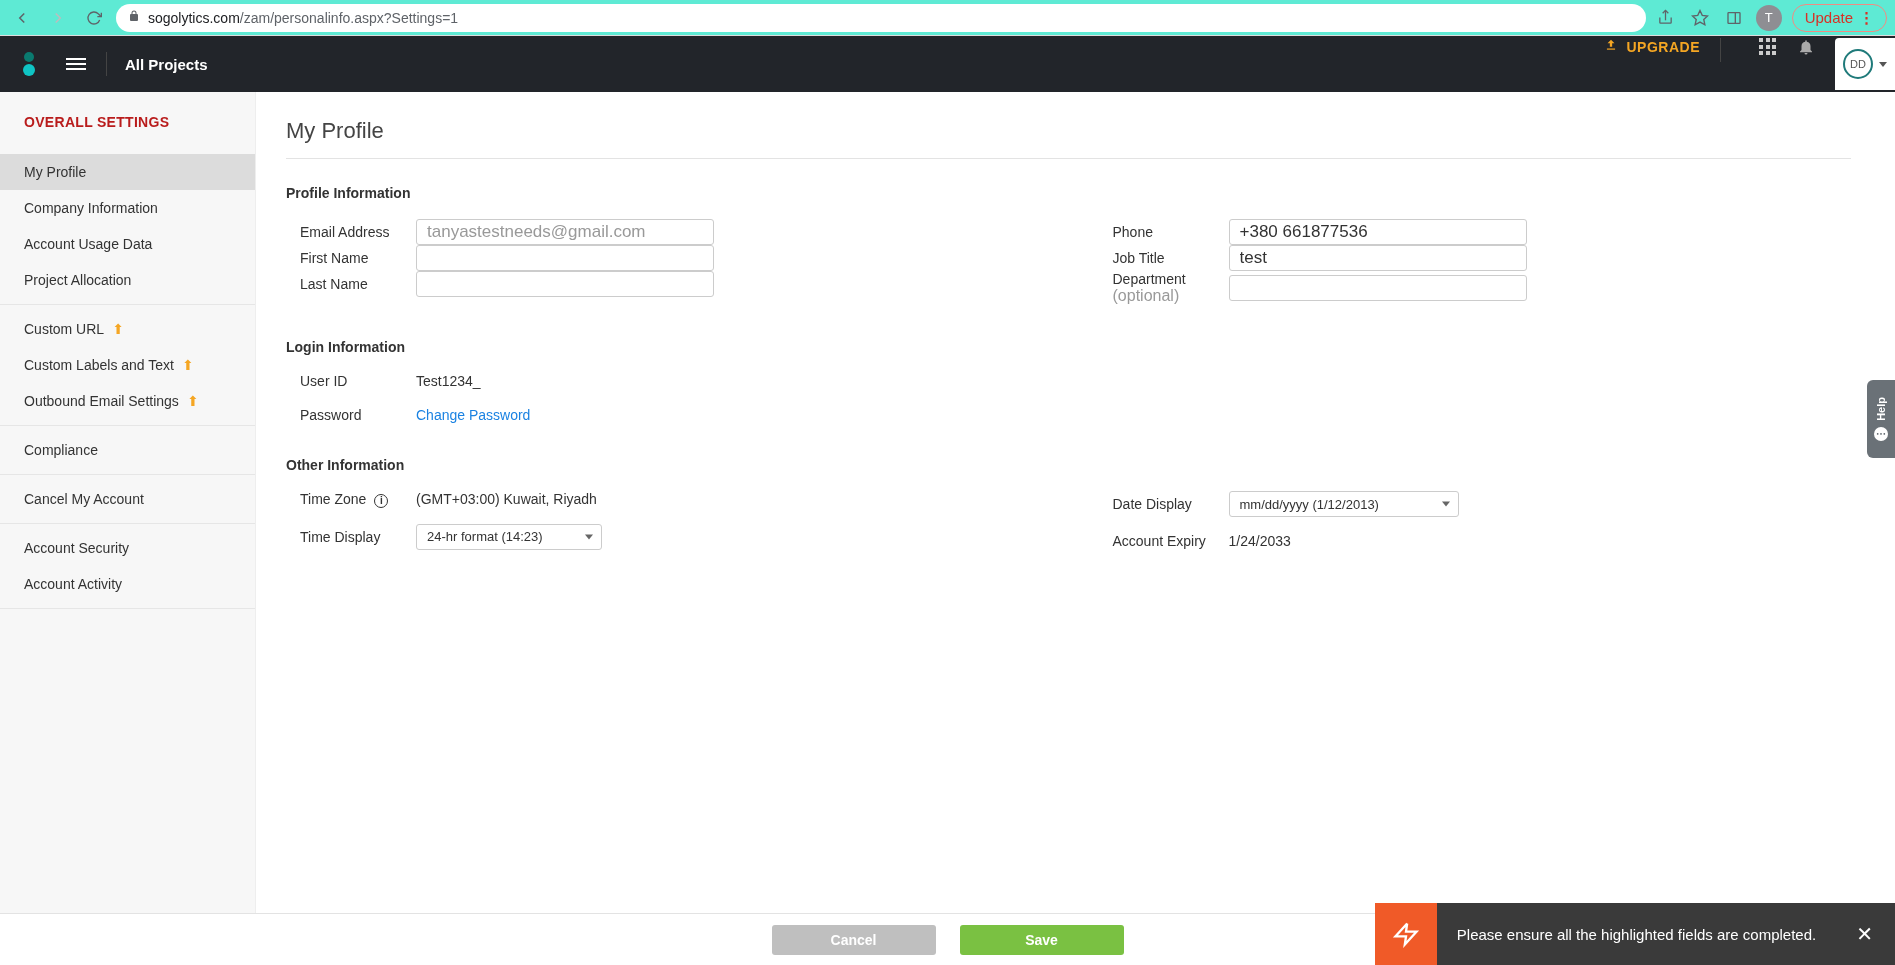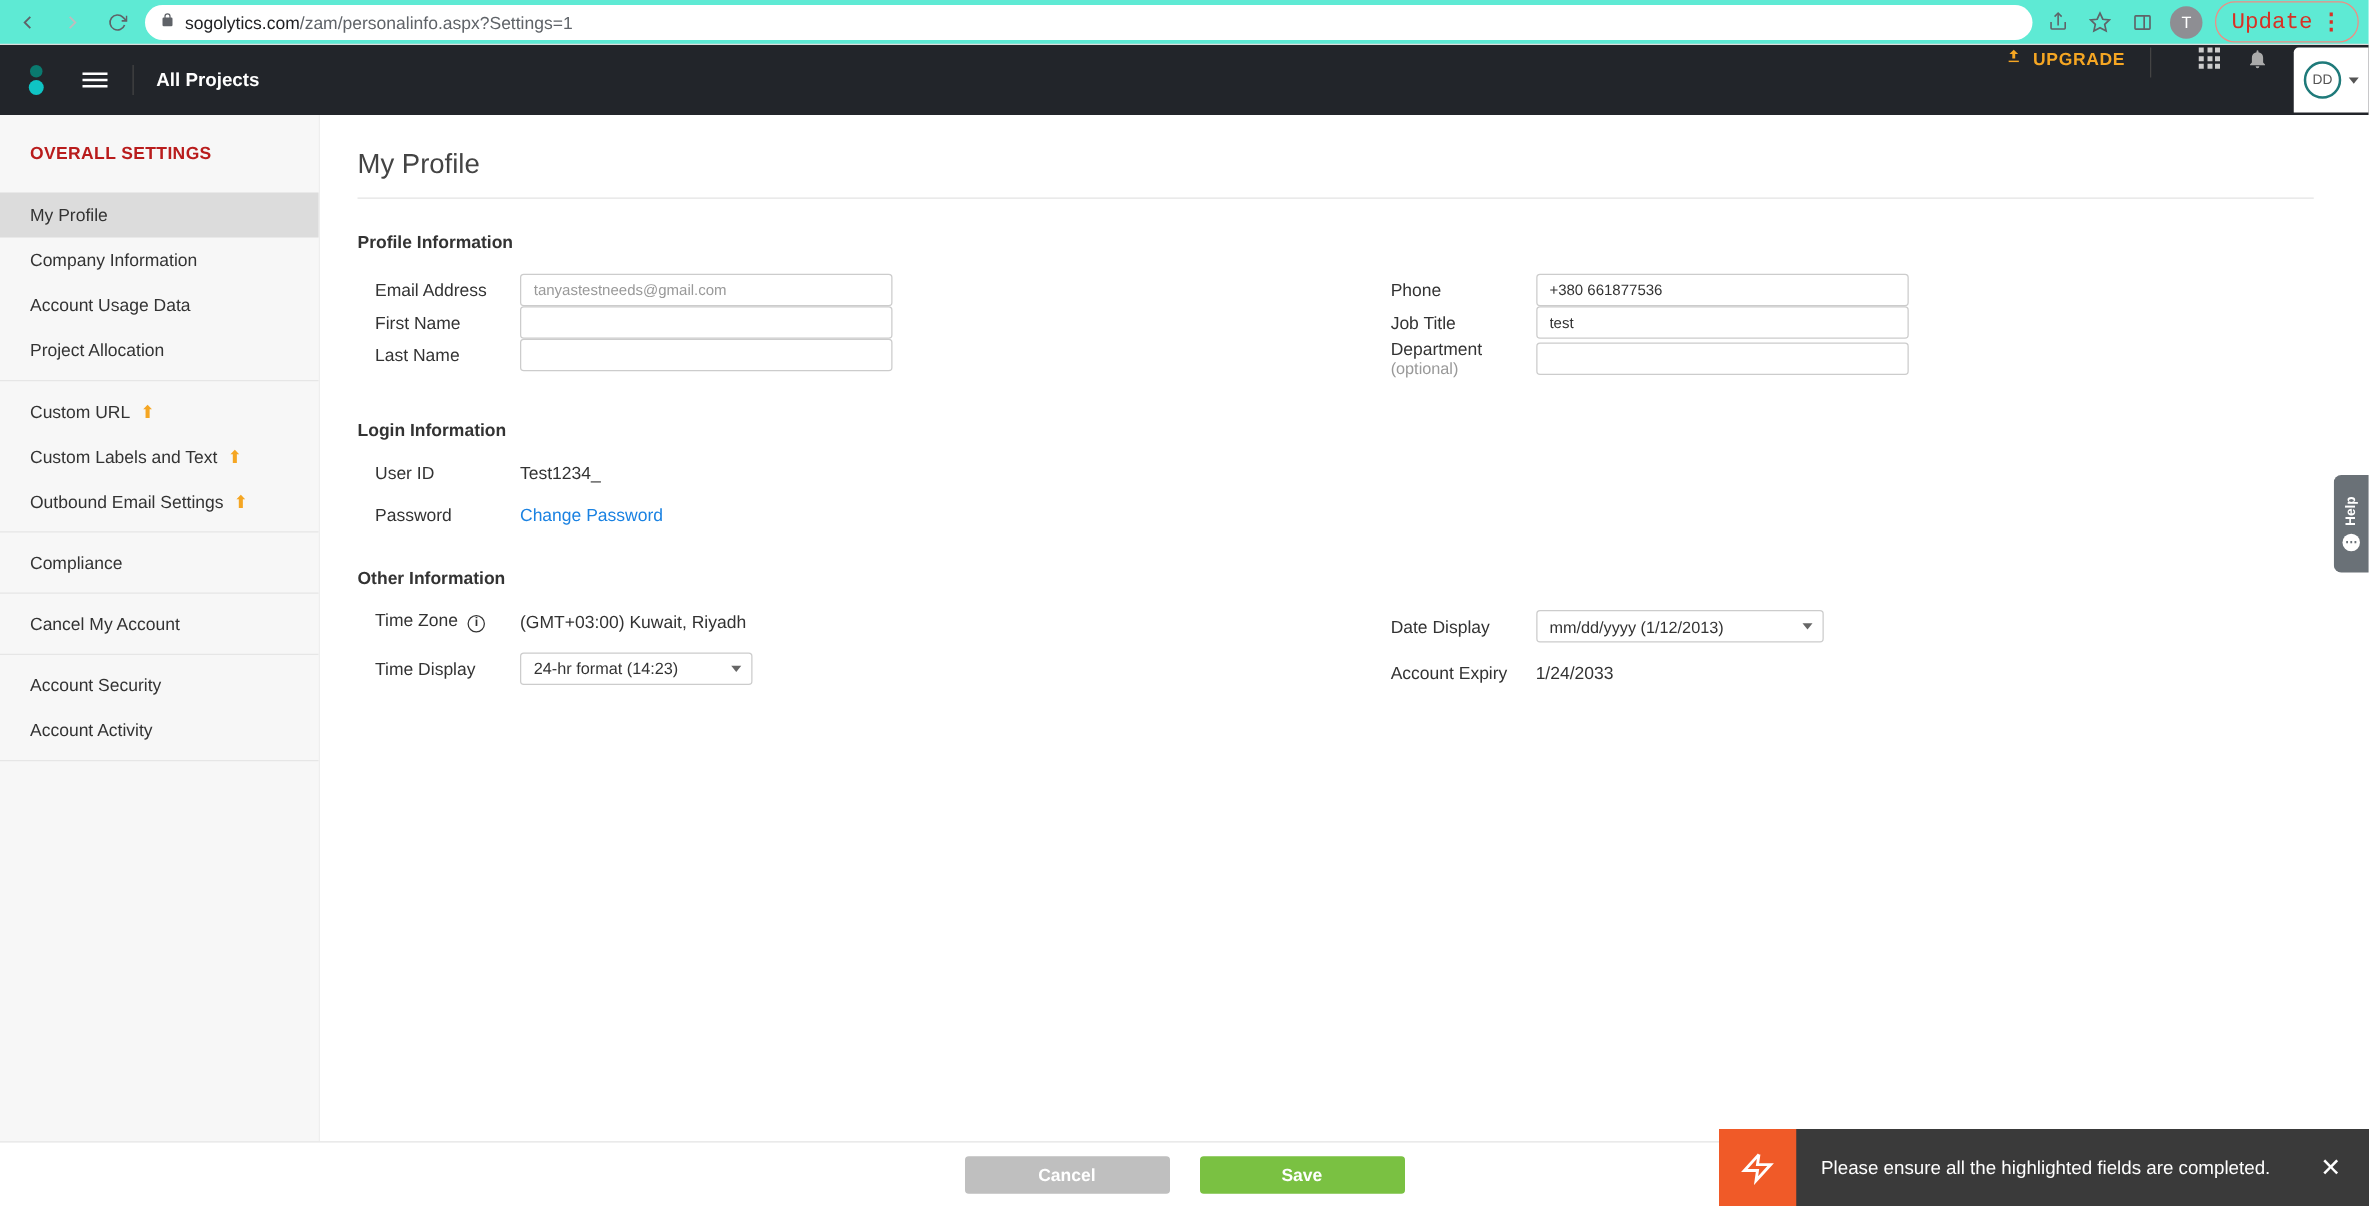--- a/index.html
+++ b/index.html
@@ -9,21 +9,21 @@
 .browser-bar { display: flex; align-items: center; height: 36px; background: #5eead4; border-bottom: 1px solid #ddd; padding: 0 8px; gap: 8px; }
 .nav-btn { width: 28px; height: 28px; display: flex; align-items: center; justify-content: center; color: #5f6368; cursor: pointer; border-radius: 50%; }
 .nav-btn.disabled { color: #bdbdbd; }
 .url-bar { flex: 1; display: flex; align-items: center; background: #fff; border-radius: 16px; height: 28px; padding: 0 12px; gap: 8px; color: #202124; }
 .lock-icon { font-size: 12px; color: #5f6368; }
 .url-text { font-size: 14px; color:#5f6368; }
 .url-text .dark { color:#202124; }
 .browser-right { display: flex; align-items: center; gap: 10px; }
 .browser-icon { width: 24px; height: 24px; display:flex; align-items:center; justify-content:center; color:#5f6368; }
 .profile-circle { width: 26px; height: 26px; border-radius: 50%; background: #8e8e93; color: #fff; display: flex; align-items: center; justify-content: center; font-size: 13px; }
-.update-btn { border: 1px solid #f28b82; color: #d93025; border-radius: 16px; padding: 4px 12px; font-size: 18px; display: flex; align-items: center; gap: 6px; font-family: Liberation Mono, monospace; }
+.update-btn { border: 1px solid #f28b82; color: #d93025; border-radius: 16px; padding: 4px 12px; font-size: 15px; display: flex; align-items: center; gap: 6px; }
 
 
 .app-header { height: 56px; background: #22252a; color: #fff; display: flex; align-items: center; padding: 0 20px; }
 .logo { width: 18px; height: 30px; margin-right: 28px; display:flex; flex-direction:column; align-items:center; justify-content:center; gap:2px;}
 .logo .dot1 { width:10px; height:10px; border-radius:50%; background:#0a7a6f; }
 .logo .dot2 { width:12px; height:12px; border-radius:50%; background:#0fc4c4; }
 .hamburger { width:20px; display:flex; flex-direction:column; gap:3px; margin-right:20px; cursor:pointer; }
 .hamburger span { height:2px; background:#fff; }
 .vsep { width:1px; height:24px; background:#444; margin-right:18px; }
 .app-header .title { font-weight:600; font-size:15px; }
@@ -48,23 +48,23 @@
 
 
 .main { flex:1; padding:26px 44px 20px 30px; overflow-y:auto; }
 .page-title { font-size:22px; color:#444; padding-bottom:14px; border-bottom:1px solid #e3e3e3; margin-bottom:26px; }
 .section-title { font-weight:700; font-size:14px; margin-bottom:18px; }
 .section { margin-bottom:34px; }
 .form-grid { display:grid; grid-template-columns: 1fr 1fr; column-gap:60px; }
 .form-col { display:flex; flex-direction:column; }
 .form-row { display:flex; align-items:center; }
 .form-label { width:130px; font-size:14px; color:#333; padding-left:14px; flex-shrink:0; }
-.form-label .sub { display:block; font-size:13px; color:#999; }
+.form-label .sub { display:block; font-size:16px; color:#999; }
 .form-input { flex:0 0 298px; }
-.form-input input { width:100%; height:26px; border:1px solid #ccc; border-radius:3px; padding:0 10px; font-size:12px; color:#333; }
+.form-input input { width:100%; height:26px; border:1px solid #ccc; border-radius:3px; padding:0 10px; font-size:17px; color:#333; }
 .form-input input.readonly { color:#999; background:#fff; }
 .form-value { font-size:14px; color:#333; }
 .link { color:#1a82e2; cursor:pointer; }
 .select { width:230px; height:26px; border:1px solid #ccc; border-radius:3px; padding:0 24px 0 10px; font-size:13px; display:flex; align-items:center; position:relative; cursor:pointer; }
 .select.short { width:186px; }
 .select::after { content:""; position:absolute; right:8px; top:50%; transform:translateY(-50%); border-left:4px solid transparent; border-right:4px solid transparent; border-top:5px solid #666; }
 .info-icon { display:inline-flex; width:14px; height:14px; border:1.5px solid #333; border-radius:50%; align-items:center; justify-content:center; font-size:10px; font-weight:700; margin-left:4px; }
 
 
 .footer-bar { position:fixed; bottom:0; left:0; right:0; height:52px; background:#fff; border-top:1px solid #e3e3e3; display:flex; align-items:center; justify-content:center; gap:24px; }

